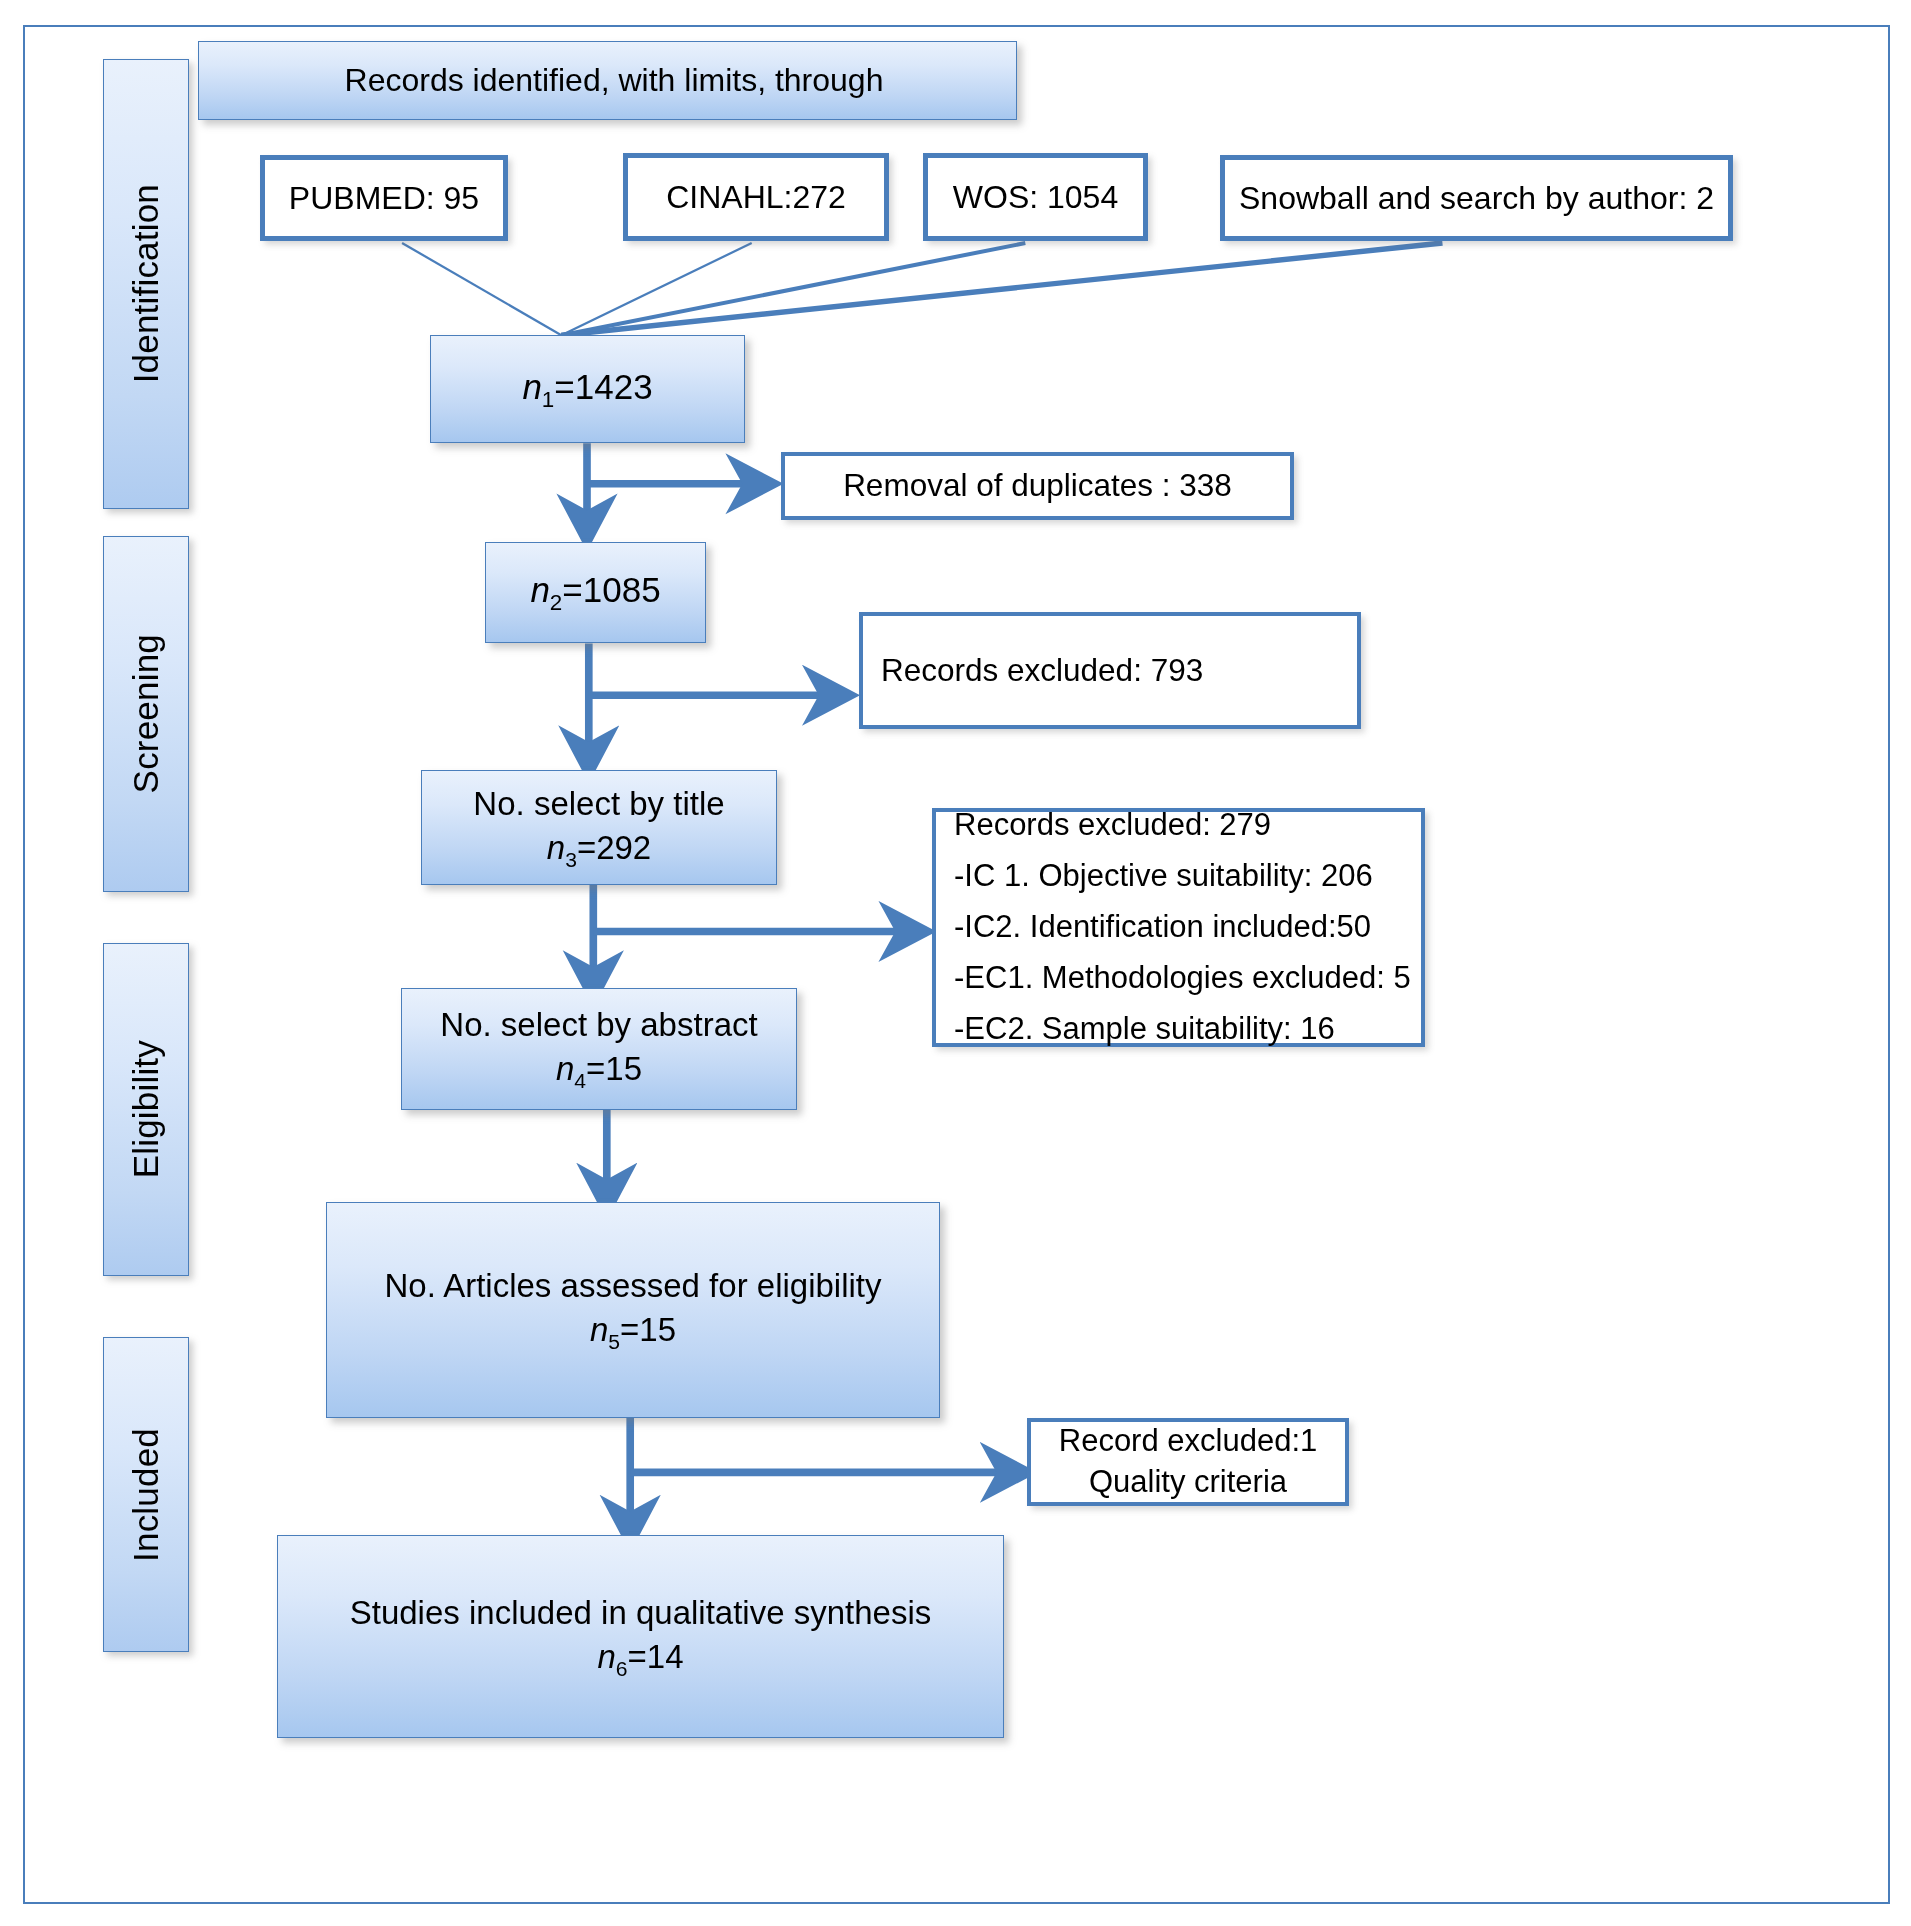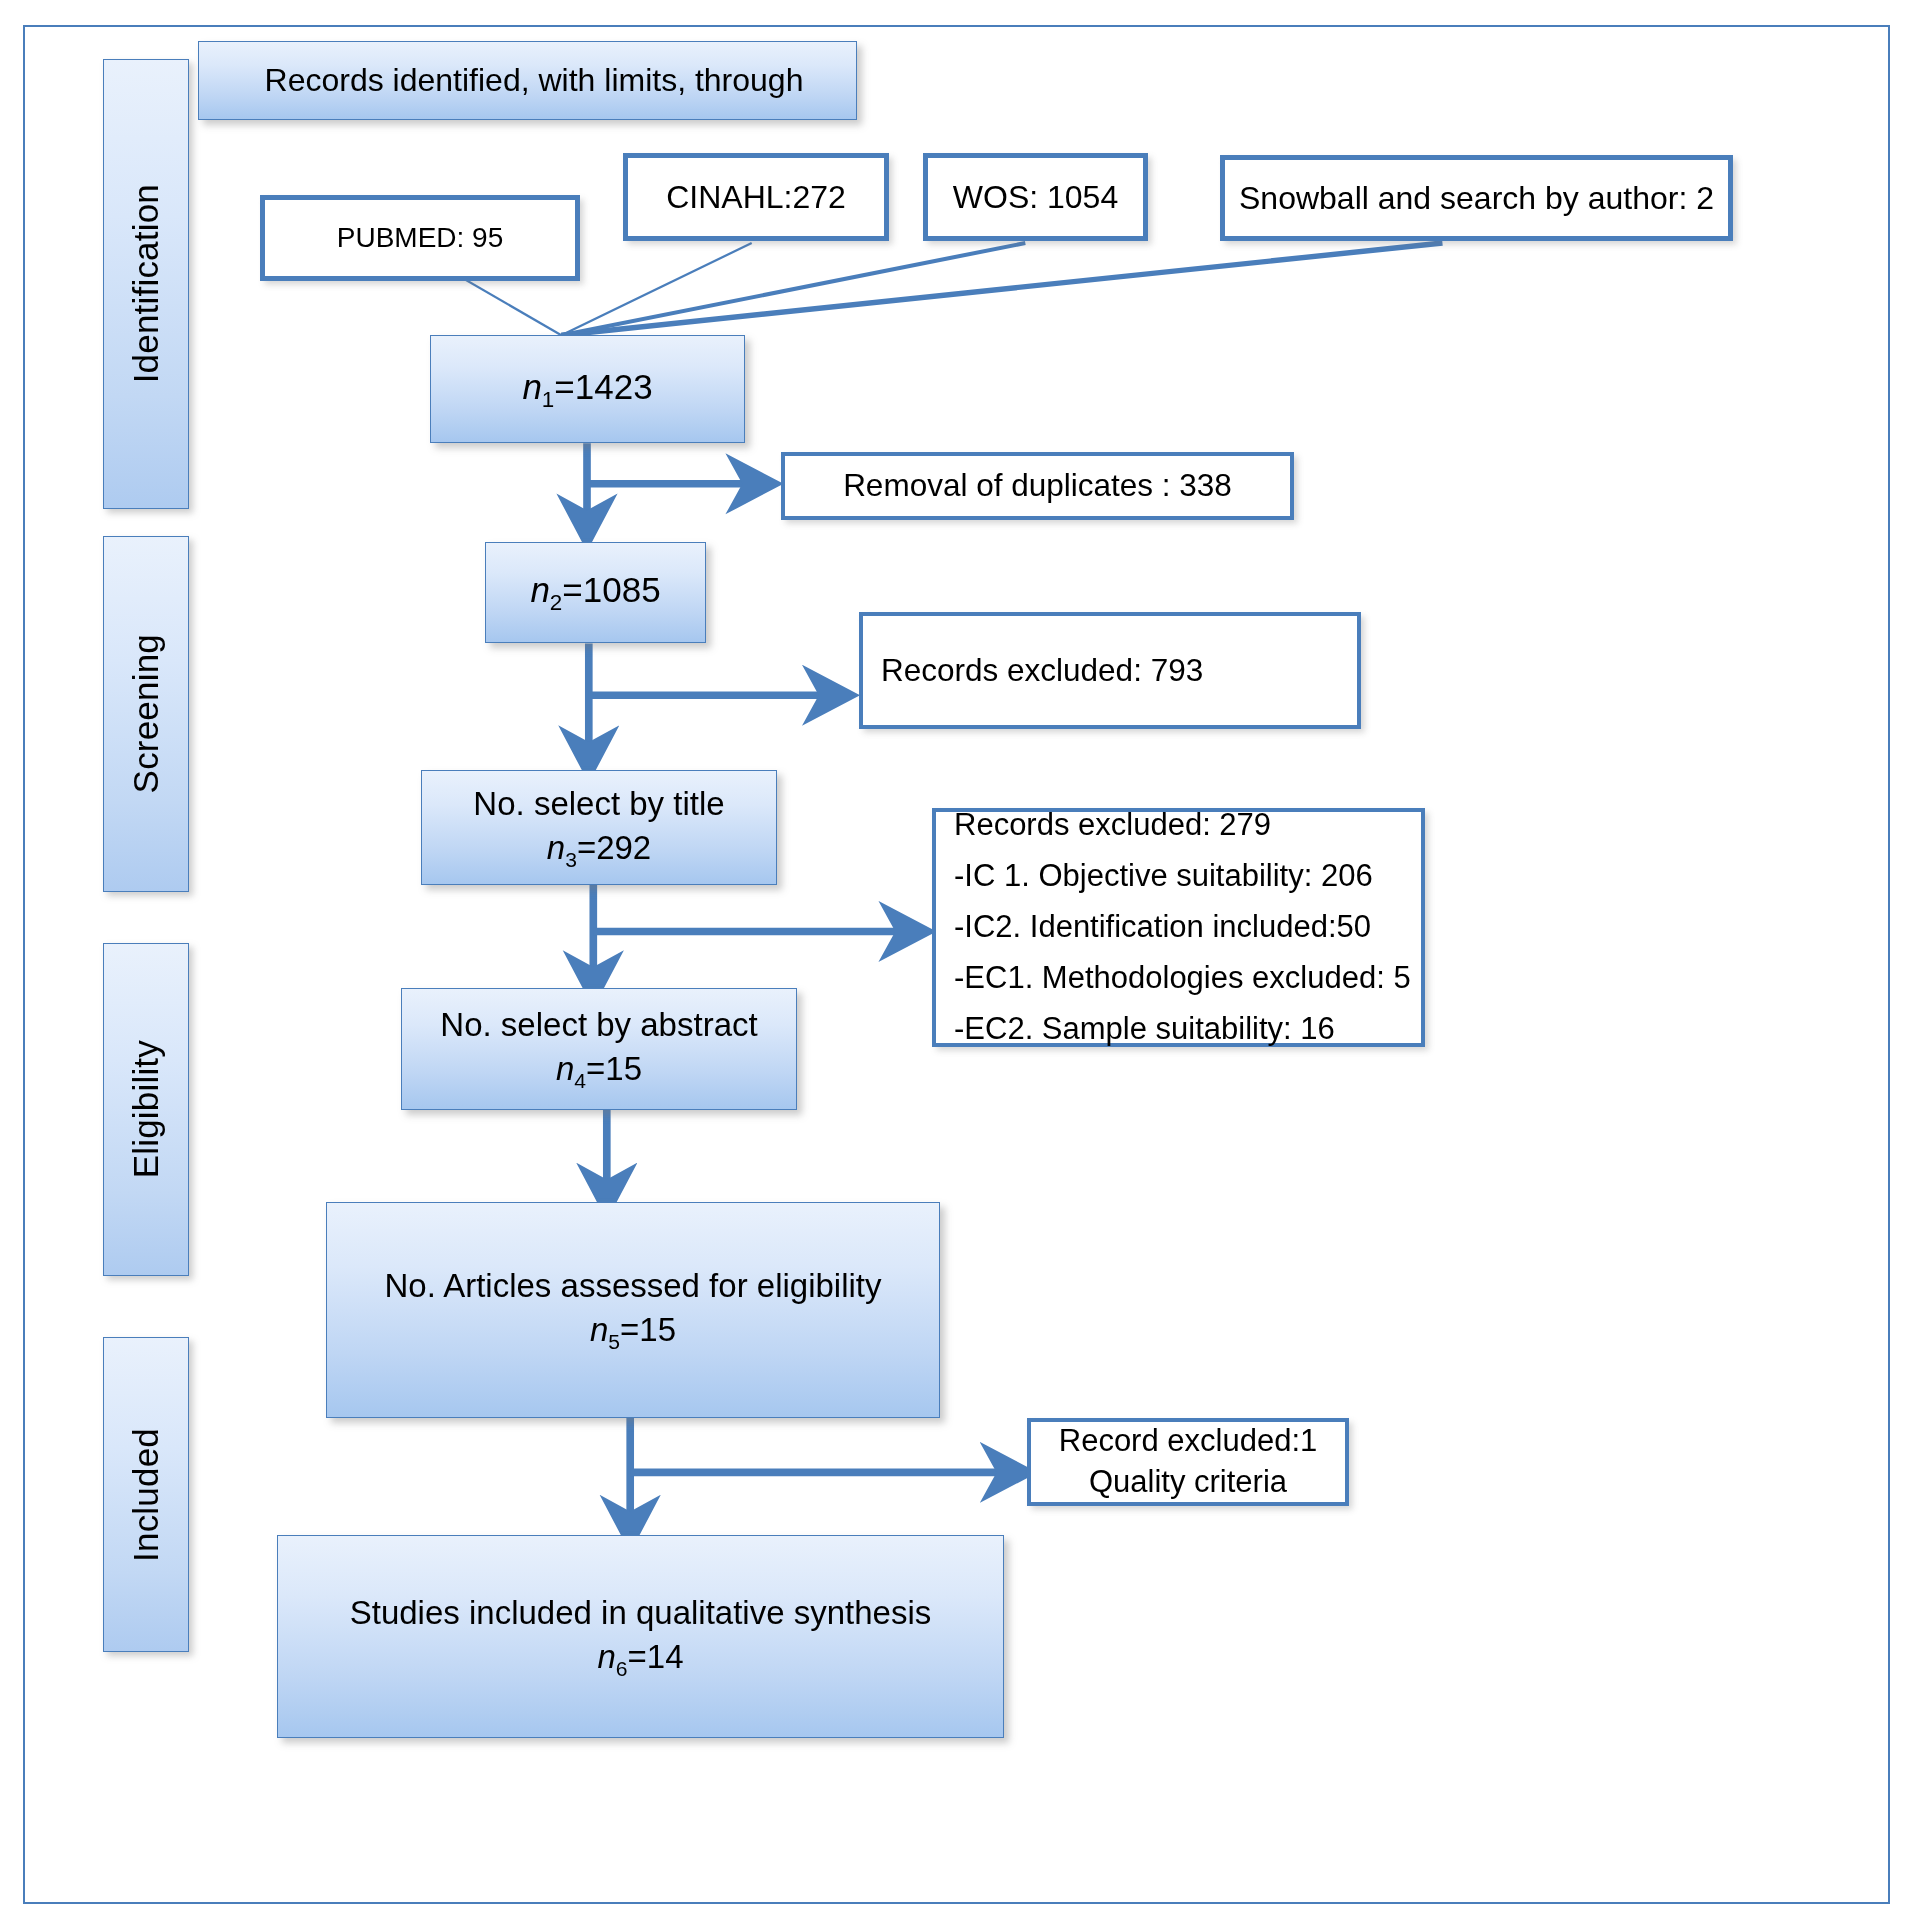--- a/index.html
+++ b/index.html
@@ -150,25 +150,25 @@
   </div>
 
   <div class="stage" style="left:103px; top:943px; width:86px; height:333px;">
     <span>Eligibility</span>
   </div>
 
   <div class="stage" style="left:103px; top:1337px; width:86px; height:315px;">
     <span>Included</span>
   </div>
 
-  <div class="node fill-blue" style="left:198px; top:41px; width:659px; height:79px; font-size:32px;padding-left:13px;">
+  <div class="node fill-blue" style="left:198px; top:41px; width:819px; height:79px; font-size:32px;padding-left:13px;">
     <span class="line">Records identified, with limits, through</span>
   </div>
 
-  <div class="node fill-white" style="left:260px; top:155px; width:320px; height:86px; font-size:28px;margin-top:40px;">
+  <div class="node fill-white" style="left:260px; top:155px; width:248px; height:86px; font-size:32px;">
     <span class="line">PUBMED: 95</span>
   </div>
 
   <div class="node fill-white" style="left:623px; top:153px; width:266px; height:88px; font-size:32px;">
     <span class="line">CINAHL:272</span>
   </div>
 
   <div class="node fill-white" style="left:923px; top:153px; width:225px; height:88px; font-size:32px;">
     <span class="line">WOS: 1054</span>
   </div>

